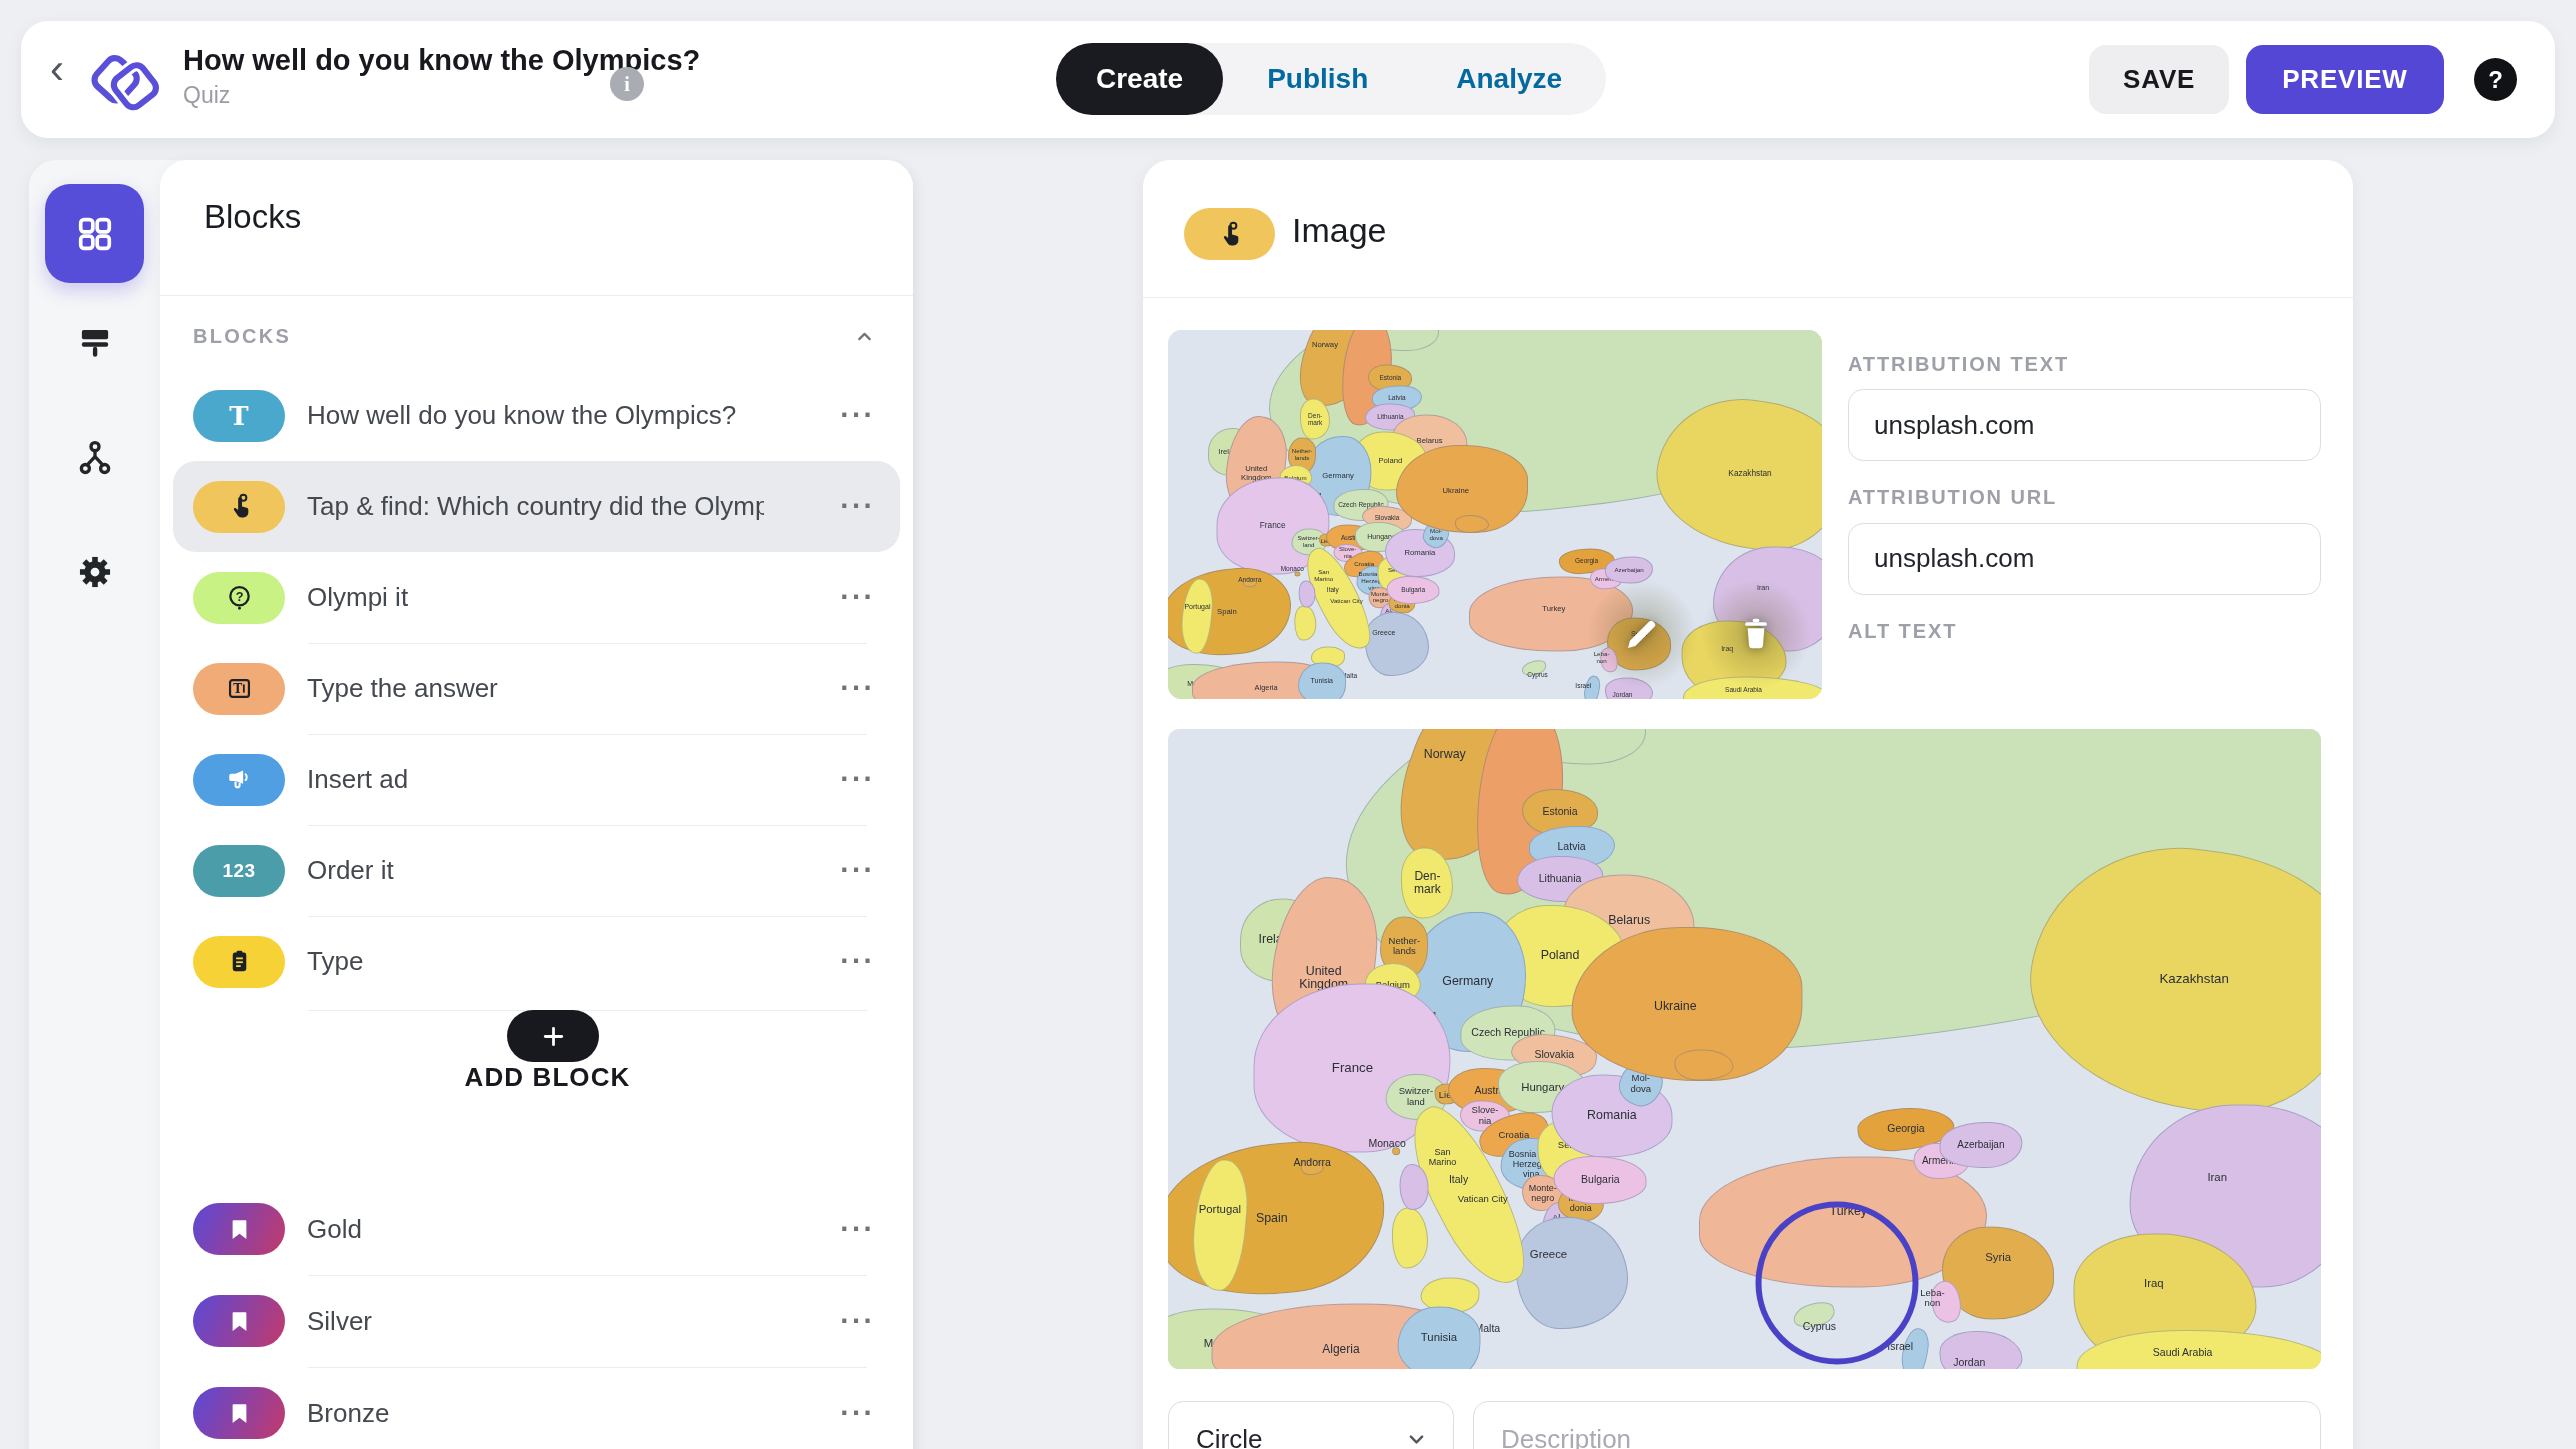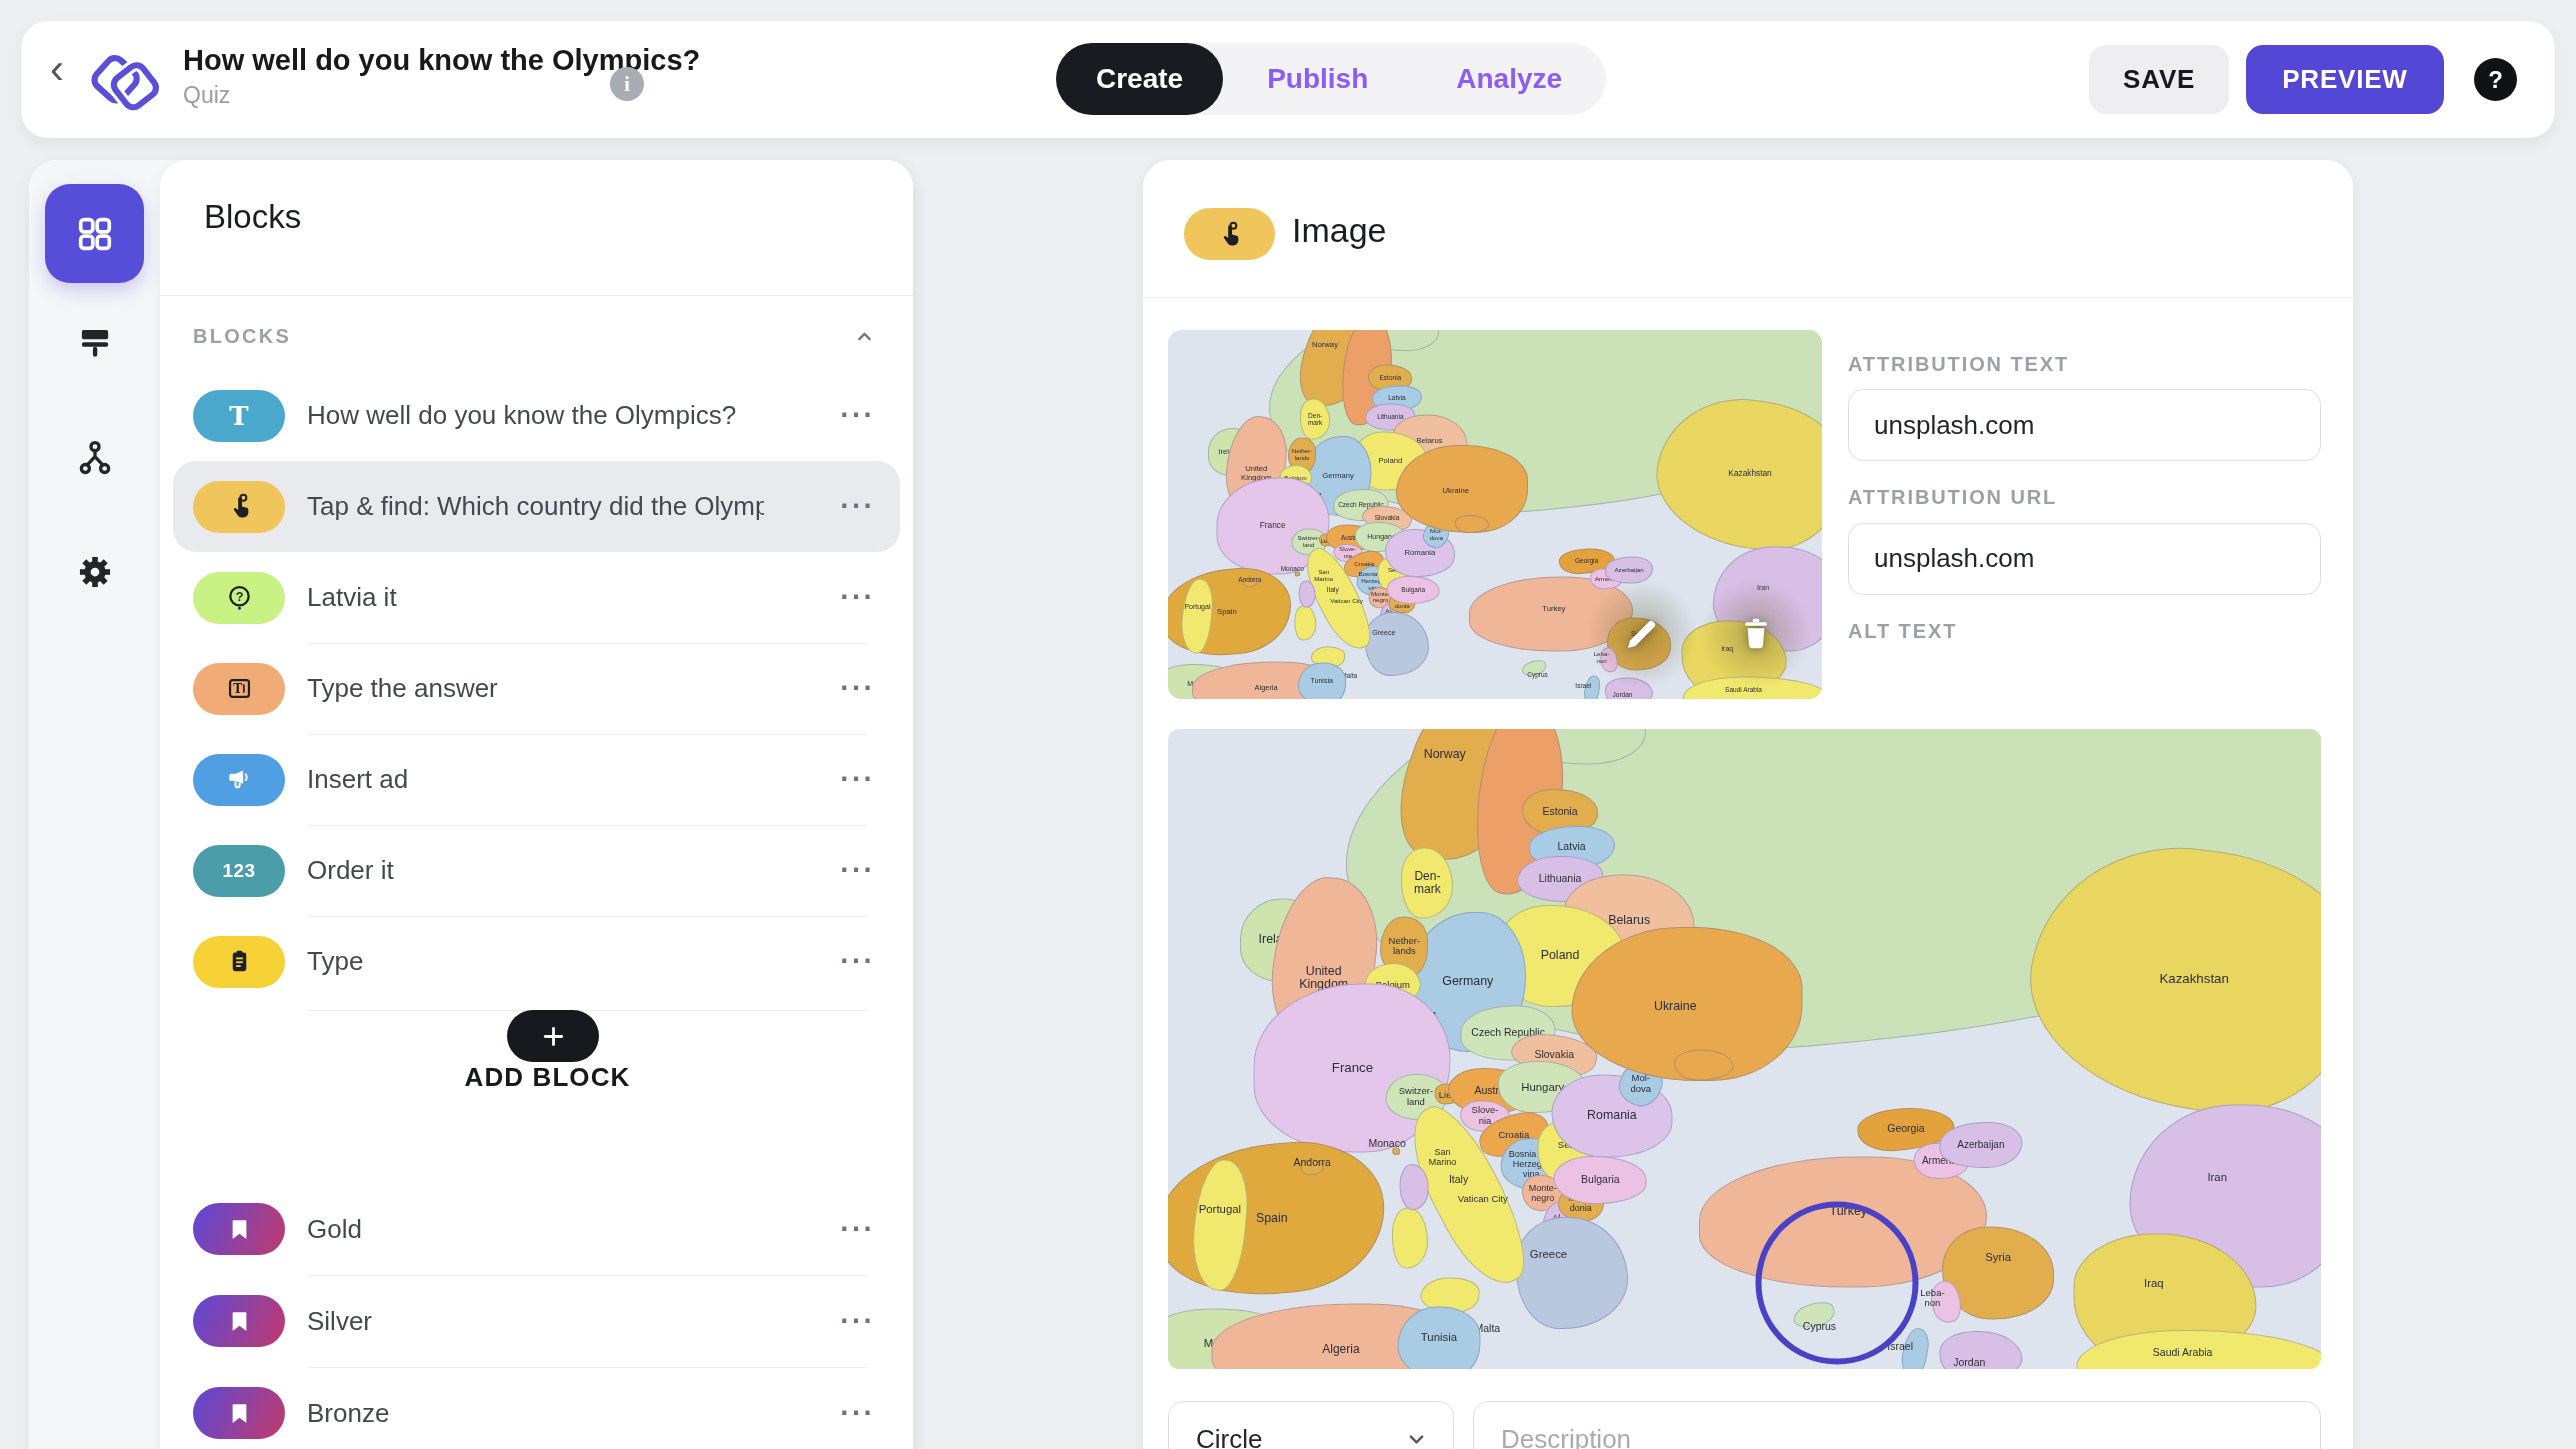--- a/index.html
+++ b/index.html
@@ -10,21 +10,21 @@
   
   .header{left:21px;top:21px;width:2534px;height:117px}
   .back{position:absolute;left:29px;top:27px;font-size:42px;color:#53575e;line-height:1;cursor:pointer}
   .logo{position:absolute;left:55px;top:25px}
   .titlewrap{position:absolute;left:162px;top:23px;display:flex;flex-direction:column;gap:4.8px}
   .apptitle{font-size:29px;font-weight:700;color:#17191e}
   .appsub{font-size:23px;color:#9a9da5}
   .infoicon{position:absolute;left:589px;top:46px;width:34px;height:34px;border-radius:50%;background:#a9acb2;color:#fff;
     display:flex;align-items:center;justify-content:center;font-size:20px;font-weight:700;font-family:"Liberation Serif",serif}
   .tabs{position:absolute;left:1035px;top:22px;height:72px;background:#f3f3f5;border-radius:38px;display:flex;align-items:center}
-  .tab{height:72px;display:flex;align-items:center;padding:0 44px;font-size:28px;font-weight:600;color:#8b5cf6;border-radius:38px;cursor:pointer}
+  .tab{height:72px;display:flex;align-items:center;padding:0 44px;font-size:28px;font-weight:600;color:#0369a1;border-radius:38px;cursor:pointer}
   .tab.active{background:#191b21;color:#fff;padding:0 40px}
   .hctrl{position:absolute;right:38px;top:0;height:100%;display:flex;align-items:center;gap:17px}
   .btn{height:69px;display:flex;align-items:center;padding:0 34px;border-radius:17px;font-size:26px;font-weight:700;letter-spacing:0.8px;cursor:pointer}
   .btn.save{background:#eeeef0;color:#17191e}
   .btn.preview{background:#5447d6;color:#fff;padding:0 36px}
   .help{width:43px;height:43px;border-radius:50%;background:#101216;color:#fff;display:flex;align-items:center;justify-content:center;
     font-size:24px;font-weight:700;margin-left:13.3px;cursor:pointer}
 
   
   .leftcard{left:29px;top:160px;width:884px;height:1334px;background:#f5f6f8}
@@ -188,21 +188,21 @@
             <div class="dots">···</div>
           </div>
           <div class="rowitem">
             <div class="pill" style="background:#c9f284">
               <svg width="29" height="29" viewBox="0 0 24 24">
       <circle cx="12" cy="11" r="7.6" fill="none" stroke="#1d2126" stroke-width="1.9"></circle>
       <text x="12" y="14.6" text-anchor="middle" font-size="10.5" font-weight="bold" fill="#1d2126" font-family="Liberation Sans,sans-serif">?</text>
       <circle cx="12" cy="20.9" r="1.2" fill="#1d2126"></circle>
               </svg>
             </div>
-            <div class="rowlabel">Latvia it</div>
+            <div class="rowlabel">Olympi it</div>
             <div class="dots">···</div>
           </div>
           <div class="rowitem">
             <div class="sep"></div>
             <div class="pill" style="background:#f0ab76">
               <svg width="29" height="29" viewBox="0 0 24 24">
       <rect x="4.2" y="5" width="15.6" height="14" rx="2" fill="none" stroke="#1d2126" stroke-width="1.8"></rect>
       <text x="10.6" y="15.8" text-anchor="middle" font-size="10" font-weight="bold" fill="#1d2126" font-family="DejaVu Serif,serif">T</text>
       <line x1="15.6" y1="8.6" x2="15.6" y2="15.4" stroke="#1d2126" stroke-width="1.5"></line>
               </svg>

